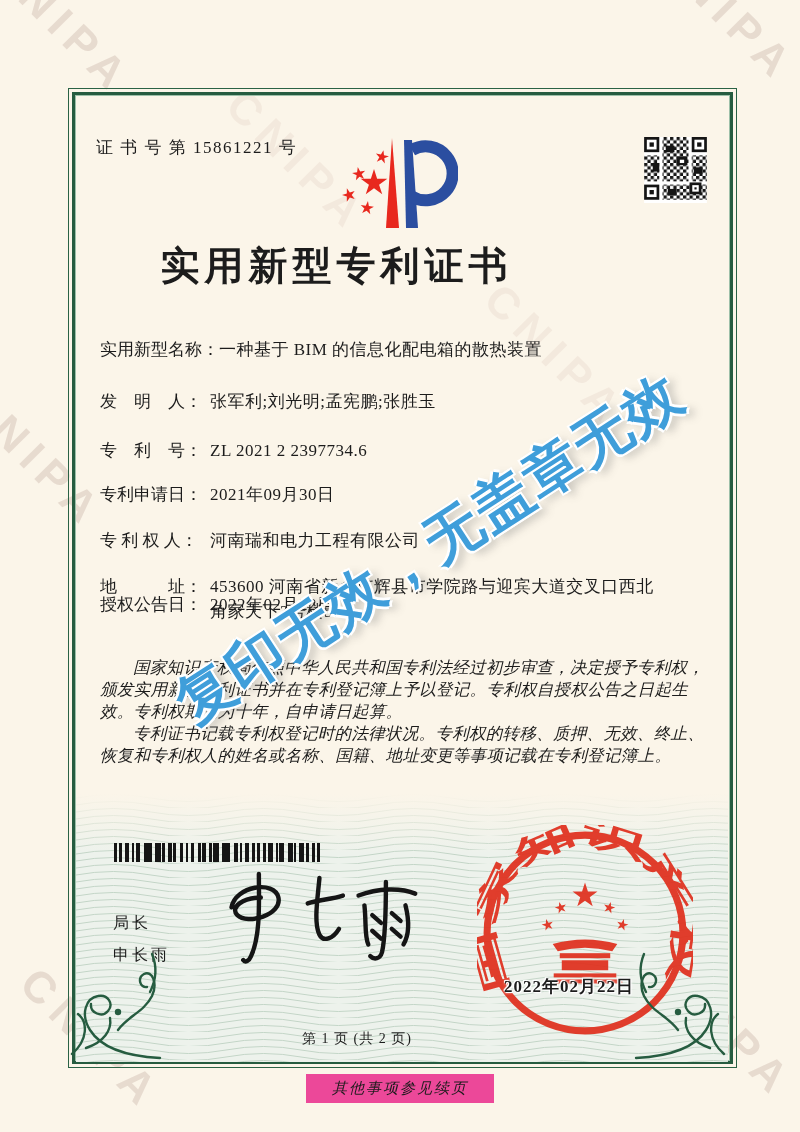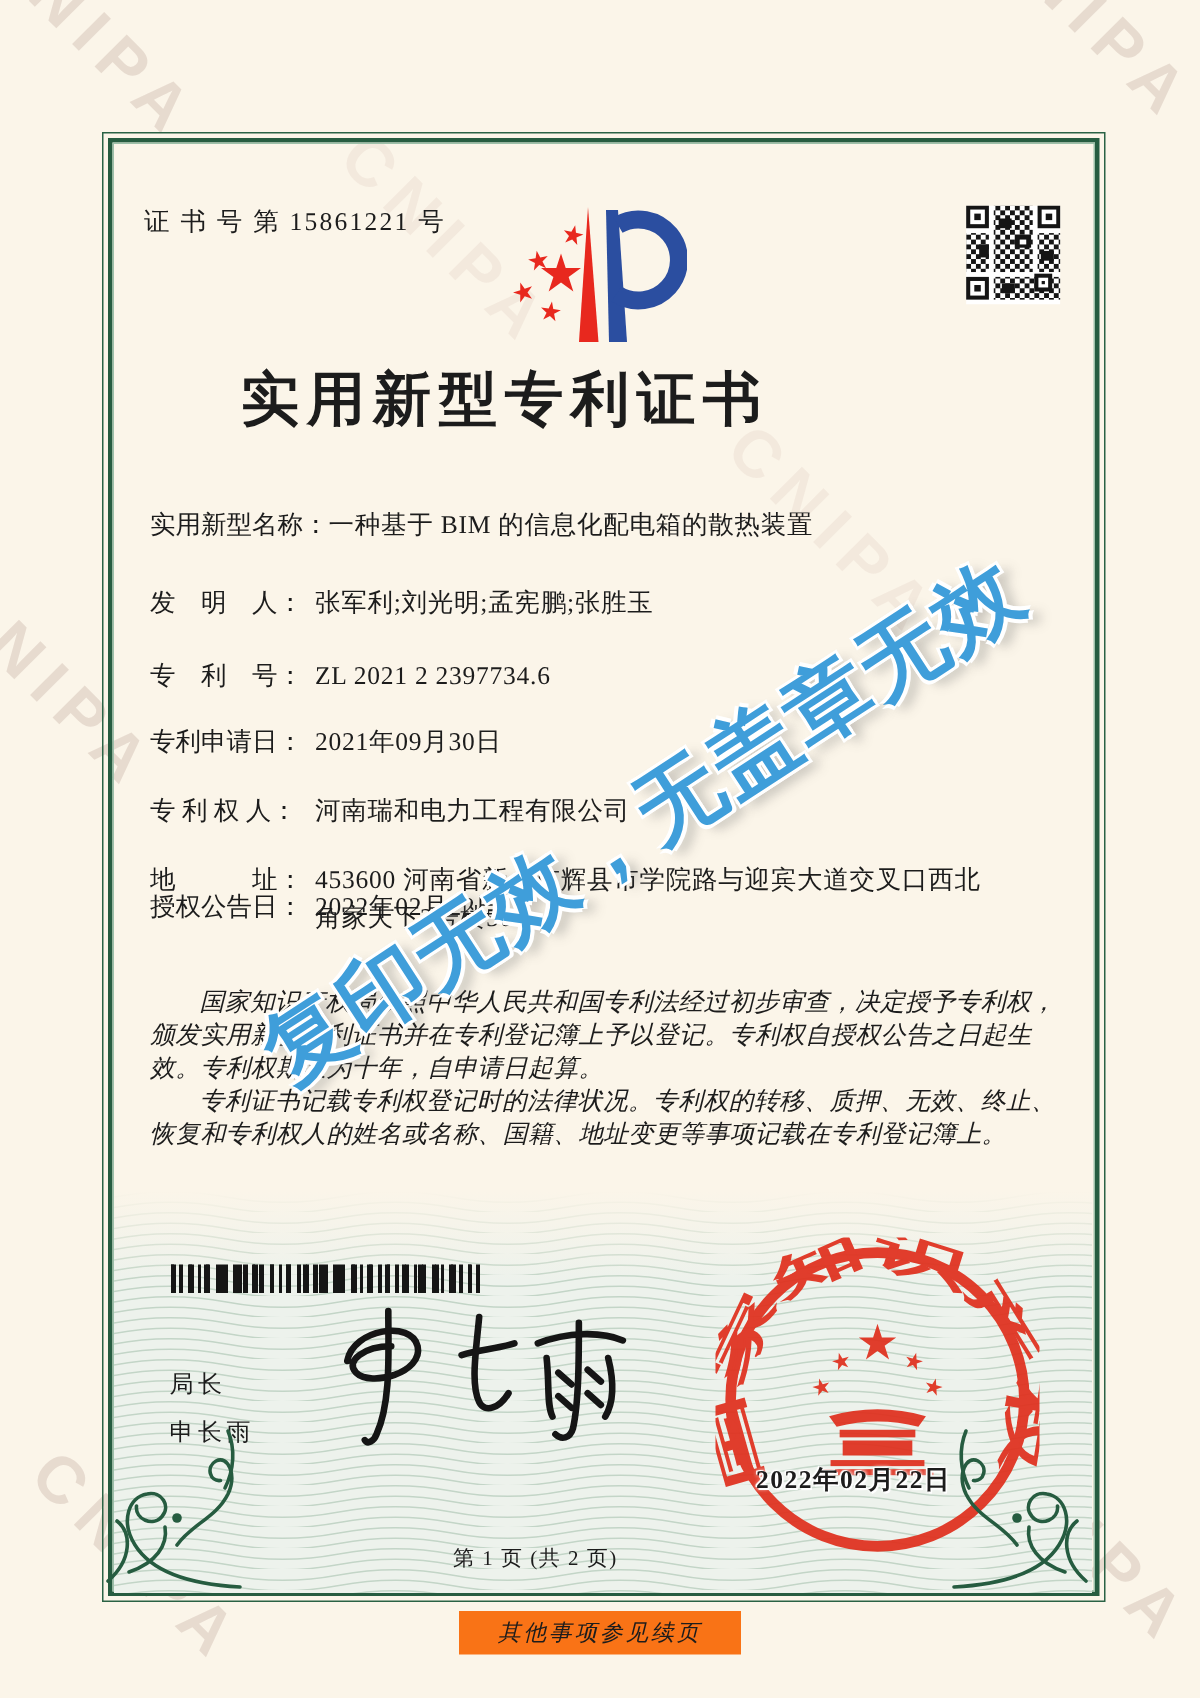--- a/index.html
+++ b/index.html
@@ -75,21 +75,21 @@
     font-size:17px; font-weight:700; letter-spacing:1px;
     text-shadow:0 0 3px #fff,0 0 3px #fff,1px 1px 0 #fff,-1px -1px 0 #fff;
   }
   .page-info{position:absolute; left:68px; width:578px; top:1030px; text-align:center;
     font-size:14px; letter-spacing:1px; z-index:2;}
   .flourish{position:absolute; z-index:3;}
   .flourish.left{left:60px; top:950px;}
   .flourish.right{left:632px; top:950px; transform:scaleX(-1);}
   .cont-note{
     position:absolute; left:50%; top:1074px; transform:translateX(-50%);
-    background:#f97316; padding:5px 26px; font-size:15px; font-style:italic;
+    background:#ec4899; padding:5px 26px; font-size:15px; font-style:italic;
     letter-spacing:2px; z-index:2; white-space:nowrap;
   }
   
   .wm-blue{
     position:absolute; left:138px; top:525px; width:548px; height:70px; line-height:70px;
     text-align:center; transform:rotate(-33deg); z-index:9; white-space:nowrap;
     font-size:57px; font-weight:700; color:#3f9eda; letter-spacing:2px;
     text-shadow:2px 2px 0 #fff,-2px -2px 0 #fff,2px -2px 0 #fff,-2px 2px 0 #fff,
                 5px 6px 8px rgba(90,90,90,.35);
     pointer-events:none;

